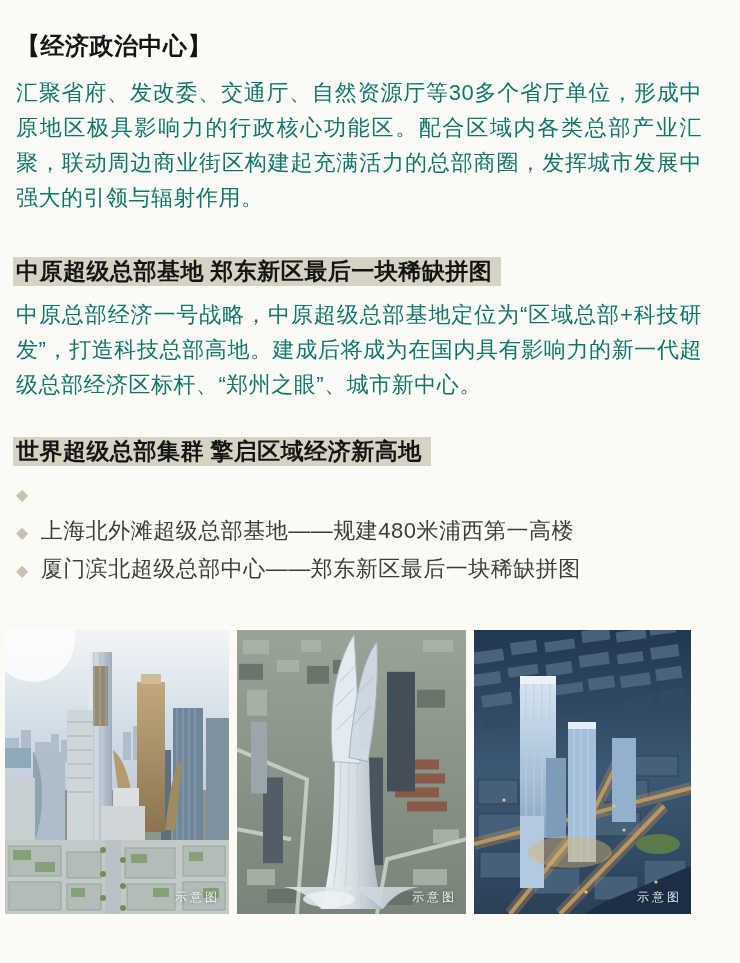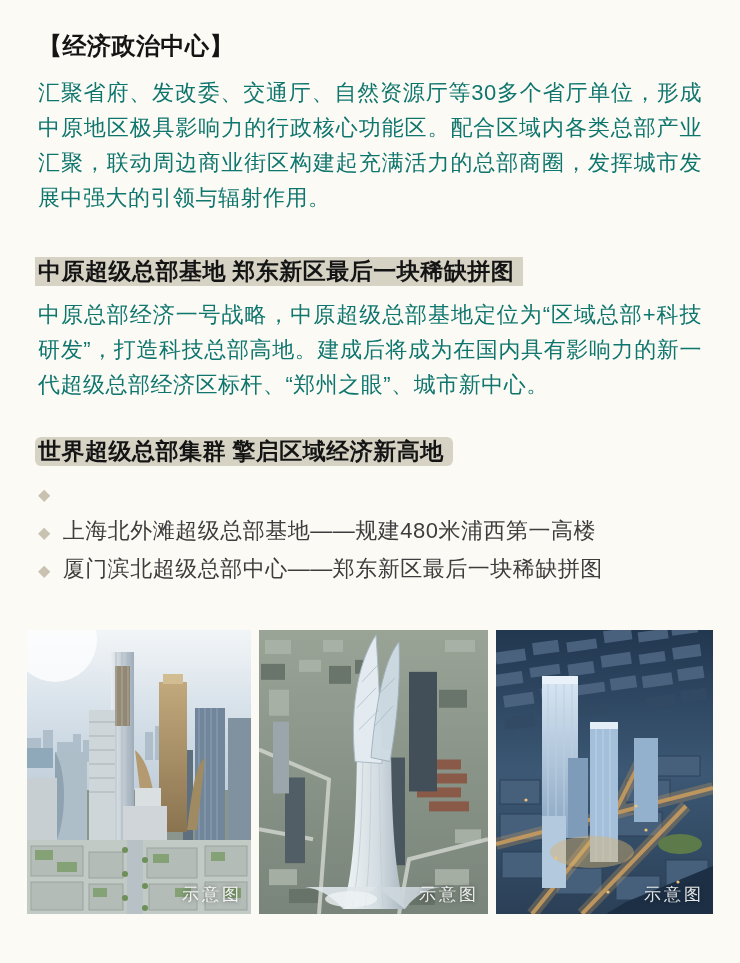--- a/index.html
+++ b/index.html
@@ -4,42 +4,42 @@
 <style>
   * { box-sizing: border-box; margin: 0; padding: 0; }
   html, body { width: 740px; }
   body {
     width: 740px; height: 963px;
     background: #fcfaf5;
     font-family: "Liberation Sans", "DejaVu Sans", sans-serif;
     color: #3d3d3d;
     overflow: hidden;
   }
-  .page { width: 740px; height: 963px; padding: 30px 38px 0 38px; }
+  .page { width: 740px; height: 963px; padding: 30px 38px 0 16px; }
 
   h1.page-title {
     font-size: 24px; line-height: 32px; font-weight: 700;
     color: #141414; letter-spacing: .5px;
     margin: 0 0 13px 0;
   }
   p.body-text {
     font-size: 22px; line-height: 35px;
     text-align: justify; text-justify: inter-ideograph;
     color: #0f766e; letter-spacing: .5px;
   }
   h2.hl-heading {
     font-family: "Liberation Serif", "DejaVu Serif", serif;
     font-size: 23px; line-height: 29px; font-weight: 700;
     color: #141414; letter-spacing: .5px;
     background: #d6d2c4;
     width: fit-content;
     padding: 0 9px 0 3px;
     margin: 42px 12px 11px -3px;
   }
-  h2.hl-heading.second { margin-top: 35px; border-radius: 6px; }
+  h2.hl-heading.second { margin-top: 35px; }
 
   ul.diamond-list { list-style: none; margin: 2px 0 0 0; }
   ul.diamond-list li {
     font-size: 22px; line-height: 36px; letter-spacing: .5px;
     color: #3d3d3d; display: flex; align-items: baseline;
   }
   .diamond {
     color: #c9c2b1; font-size: 16px; line-height: 36px;
     margin-right: 12px; flex: 0 0 auto;
   }
@@ -52,21 +52,21 @@
   .gallery figure {
     position: relative; height: 284px; overflow: hidden;
     background: #8a958d;
   }
   .fig-1 { width: 224px; }
   .fig-2 { width: 229px; }
   .fig-3 { width: 217px; }
   .gallery svg { display: block; width: 100%; height: 100%; }
   .watermark {
     position: absolute; right: 9px; bottom: 8px;
-    font-size: 17px; letter-spacing: 3px;
+    font-size: 12px; letter-spacing: 3px;
     color: rgba(255,255,255,0.88);
     text-shadow: 0 0 4px rgba(0,0,0,0.45);
     pointer-events: none;
     font-family: Liberation Serif, serif;
   }
 </style>
 </head>
 <body>
 
 <div class="page">

